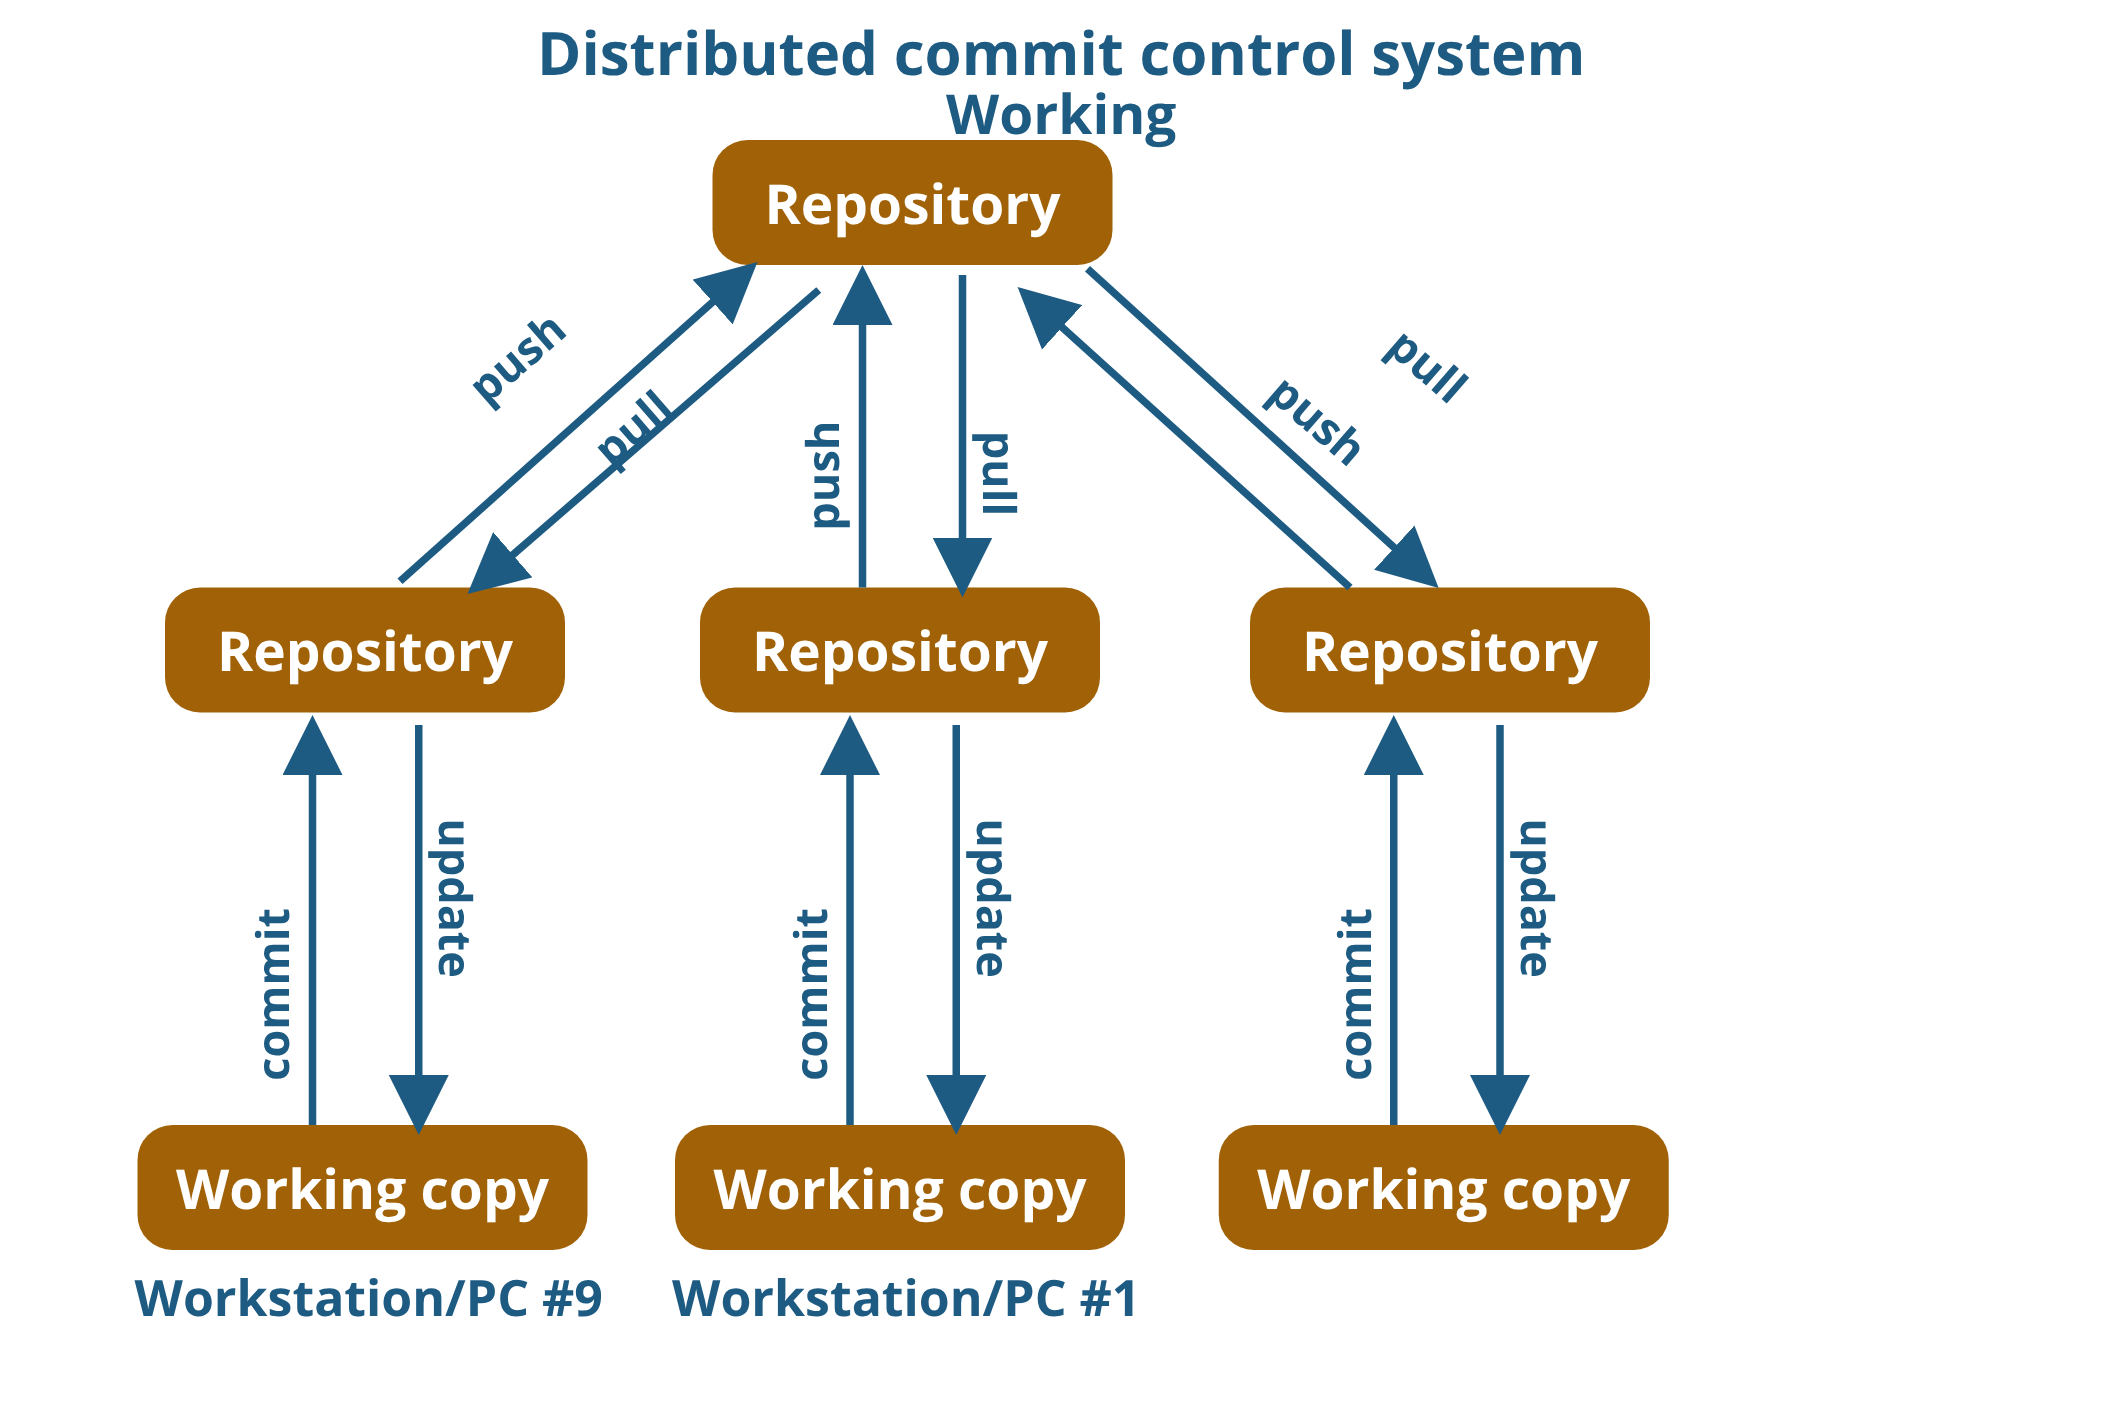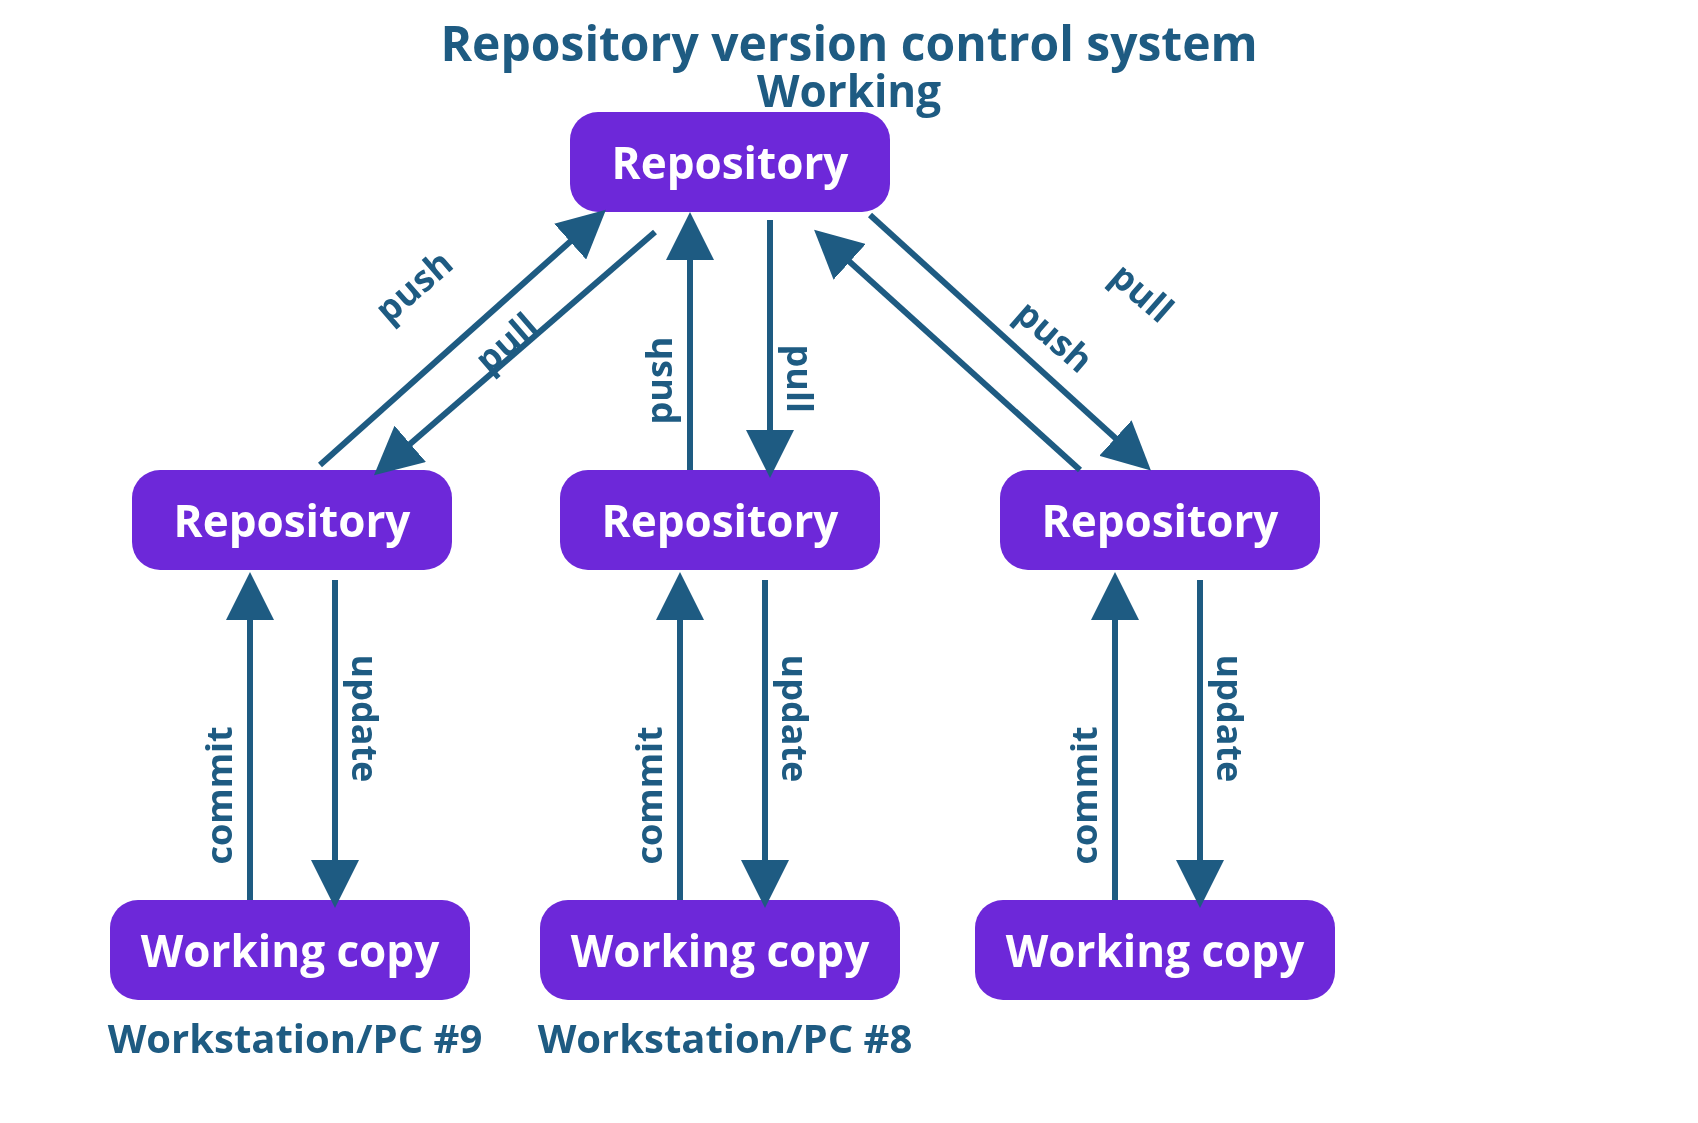--- a/index.html
+++ b/index.html
@@ -28,21 +28,21 @@
     position: absolute;
     left: 0; right: 0;
     top: 60px;
     text-align: center;
     font-size: 44px;
     font-weight: 700;
     color: #1e5b82;
   }
   .node {
     position: absolute;
-    background: #6d28d9;
+    background: #a16207;
     color: #fff;
     font-weight: 700;
     border-radius: 28px;
     display: flex;
     align-items: center;
     justify-content: center;
     box-sizing: border-box;
     font-size: 44px;
   }
   .caption {
@@ -66,21 +66,21 @@
     font-weight: 700;
     font-size: 36px;
     white-space: nowrap;
   }
 </style>
 </head>
 <body>
 
 <div class="stage">
 
-  <div class="title">Repository version control system</div>
+  <div class="title">Distributed commit control system</div>
   <div class="subtitle-server">Working</div>
 
   <div class="node" style="left:570px; top:112px; width:320px; height:100px;">
     <span>Repository</span>
   </div>
 
   <div class="node" style="left:132px; top:470px; width:320px; height:100px;">
     <span>Repository</span>
   </div>
   <div class="node" style="left:560px; top:470px; width:320px; height:100px;">
@@ -94,21 +94,21 @@
     <span>Working copy</span>
   </div>
   <div class="node" style="left:540px; top:900px; width:360px; height:100px;">
     <span>Working copy</span>
   </div>
   <div class="node" style="left:975px; top:900px; width:360px; height:100px;">
     <span>Working copy</span>
   </div>
 
   <div class="caption" style="left:100px; top:1010px; width:390px;">Workstation/PC #9</div>
-  <div class="caption" style="left:530px; top:1010px; width:390px;">Workstation/PC #8</div>
+  <div class="caption" style="left:530px; top:1010px; width:390px;">Workstation/PC #1</div>
 
   <svg>
     <defs>
       <marker id="arrow" viewBox="0 0 12 12" refX="10" refY="6" markerWidth="8" markerHeight="8" orient="auto-start-reverse">
         <path d="M 0 0 L 12 6 L 0 12 z" fill="#1e5b82"></path>
       </marker>
     </defs>
 
     <line x1="320" y1="465" x2="600" y2="215" stroke="#1e5b82" stroke-width="6" marker-end="url(#arrow)"></line>
 

